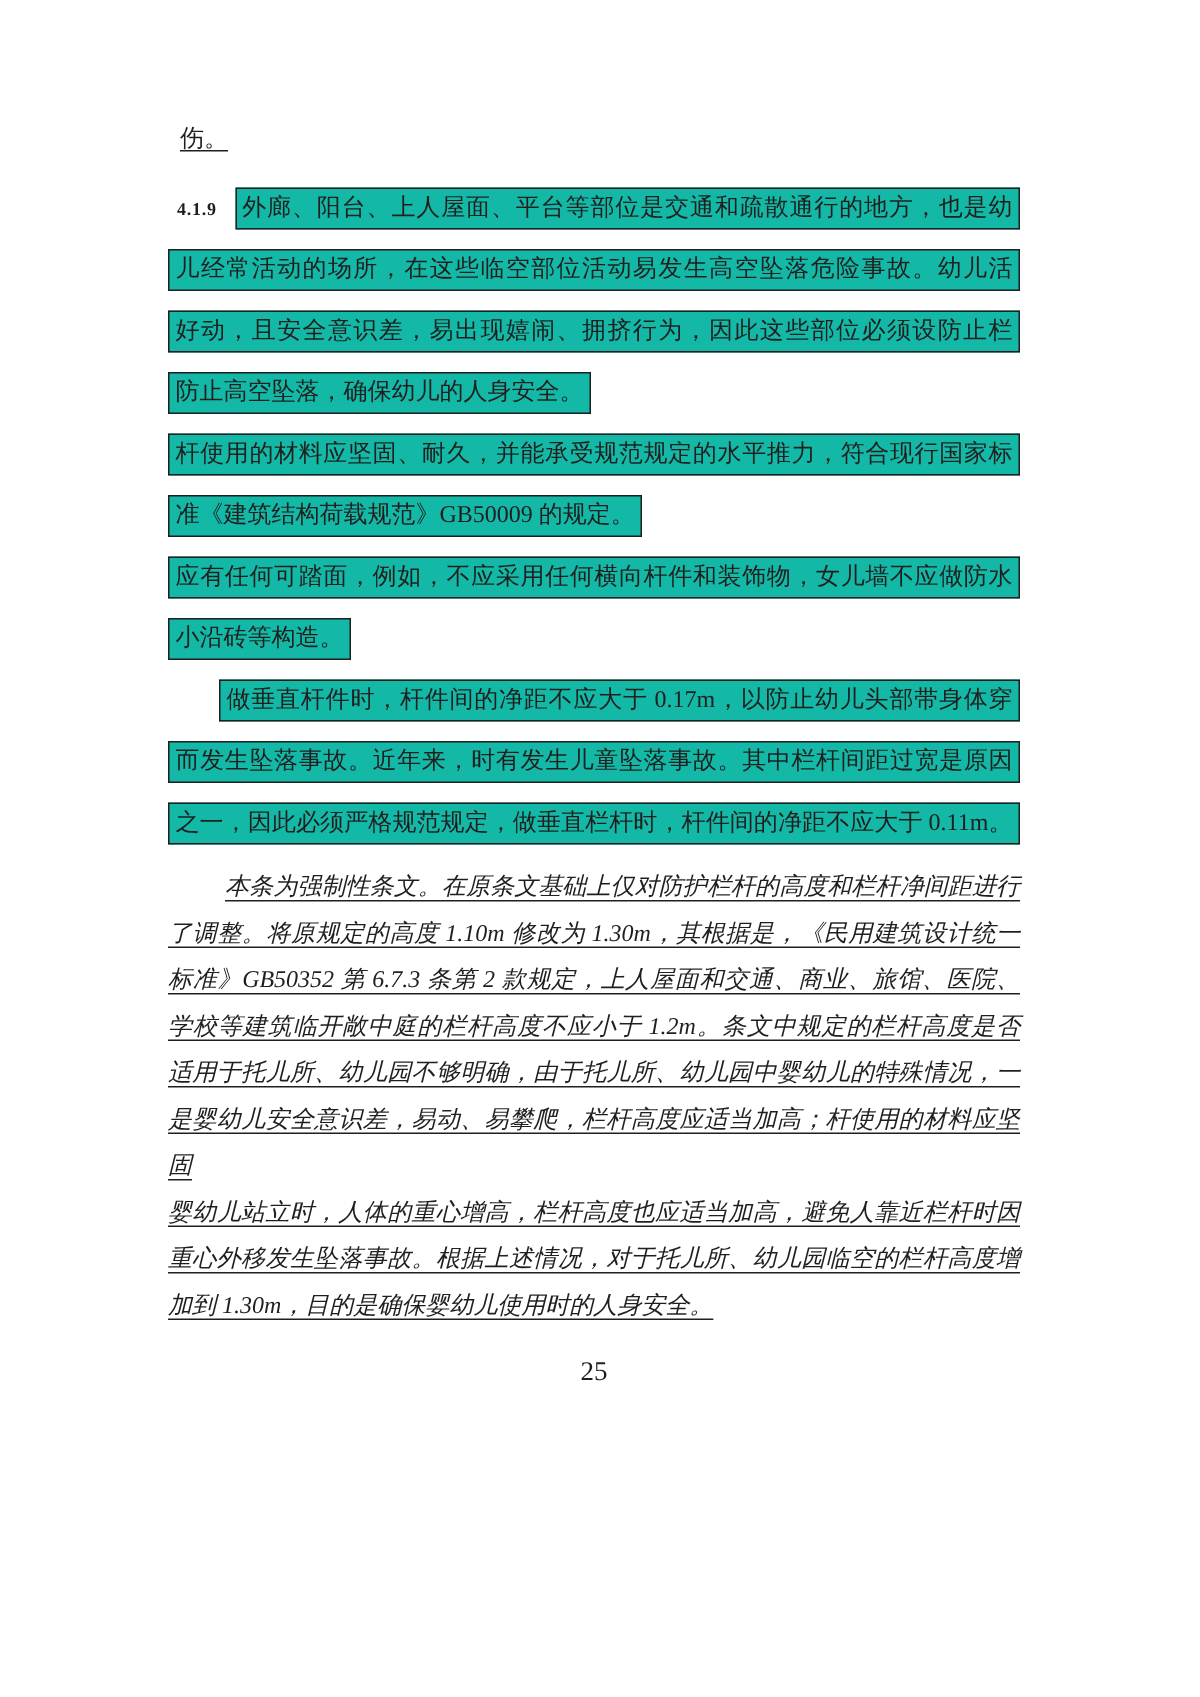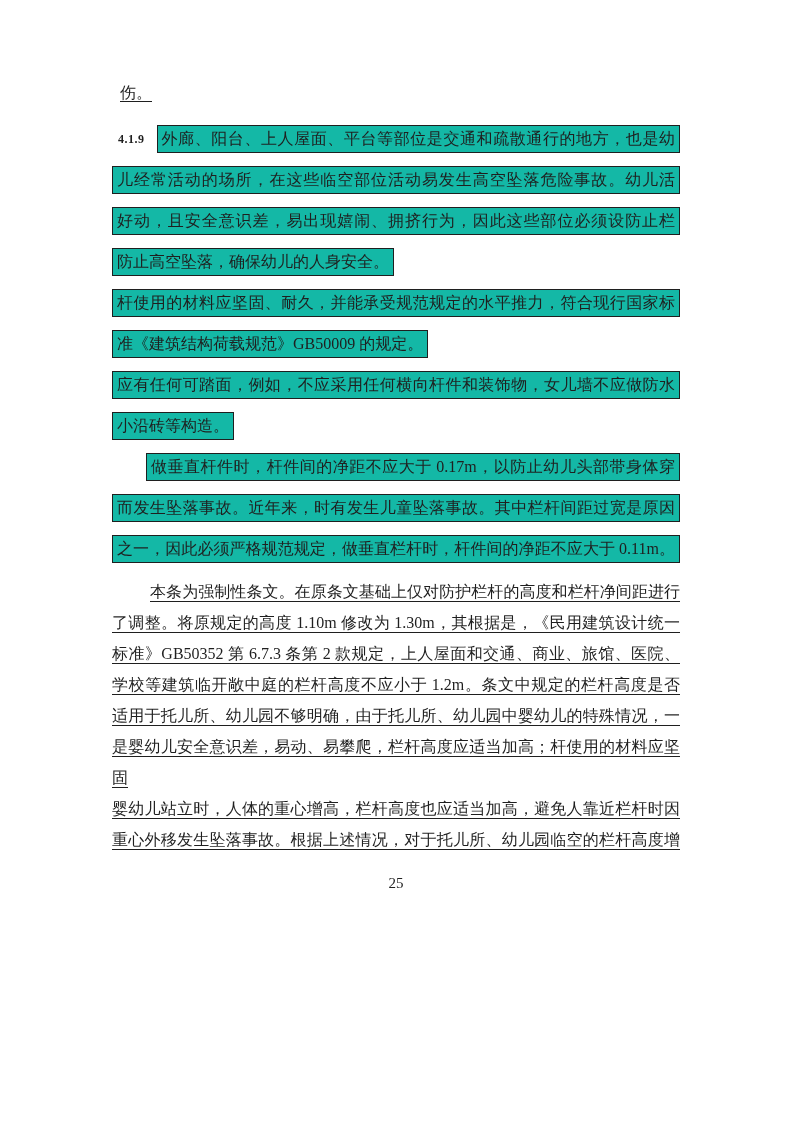--- a/index.html
+++ b/index.html
@@ -80,30 +80,31 @@
   
   .note {
     margin-top: 0;
     font-size: 16px;
     line-height: 31px;
   }
   .note-line {
     text-decoration: underline;
     text-underline-offset: 4px;
     text-decoration-thickness: 1px;
+    font-style: italic;
   }
   .note-line.full {
     text-align: justify;
     text-align-last: justify;
   }
   .note-line.indent { padding-left: 38px; }
   .page-number {
     margin-top: 18px;
     text-align: center;
-    font-size: 15px;
+    font-size: 18px;
     line-height: 20px;
   }
 </style>
 </head>
 <body>
 
 <div class="page">
 
   <div class="fragment">伤。</div>
 
@@ -131,17 +132,18 @@
   <div class="note">
 
   <div class="note-line indent full">本条为强制性条文。在原条文基础上仅对防护栏杆的高度和栏杆净间距进行</div>
       <div class="note-line full">了调整。将原规定的高度 1.10m 修改为 1.30m，其根据是，《民用建筑设计统一</div>
       <div class="note-line full">标准》GB50352 第 6.7.3 条第 2 款规定，上人屋面和交通、商业、旅馆、医院、</div>
       <div class="note-line full">学校等建筑临开敞中庭的栏杆高度不应小于 1.2m。条文中规定的栏杆高度是否</div>
       <div class="note-line full">适用于托儿所、幼儿园不够明确，由于托儿所、幼儿园中婴幼儿的特殊情况，一</div>
       <div class="note-line full">是婴幼儿安全意识差，易动、易攀爬，栏杆高度应适当加高；杆使用的材料应坚固</div>
       <div class="note-line full">婴幼儿站立时，人体的重心增高，栏杆高度也应适当加高，避免人靠近栏杆时因</div>
       <div class="note-line full">重心外移发生坠落事故。根据上述情况，对于托儿所、幼儿园临空的栏杆高度增</div>
+      <div class="note-line">加到 1.30m，目的是确保婴幼儿使用时的人身安全。</div>
     </div>
 
   <div class="page-number">25</div>
 
 </div>
 
 </body></html>

